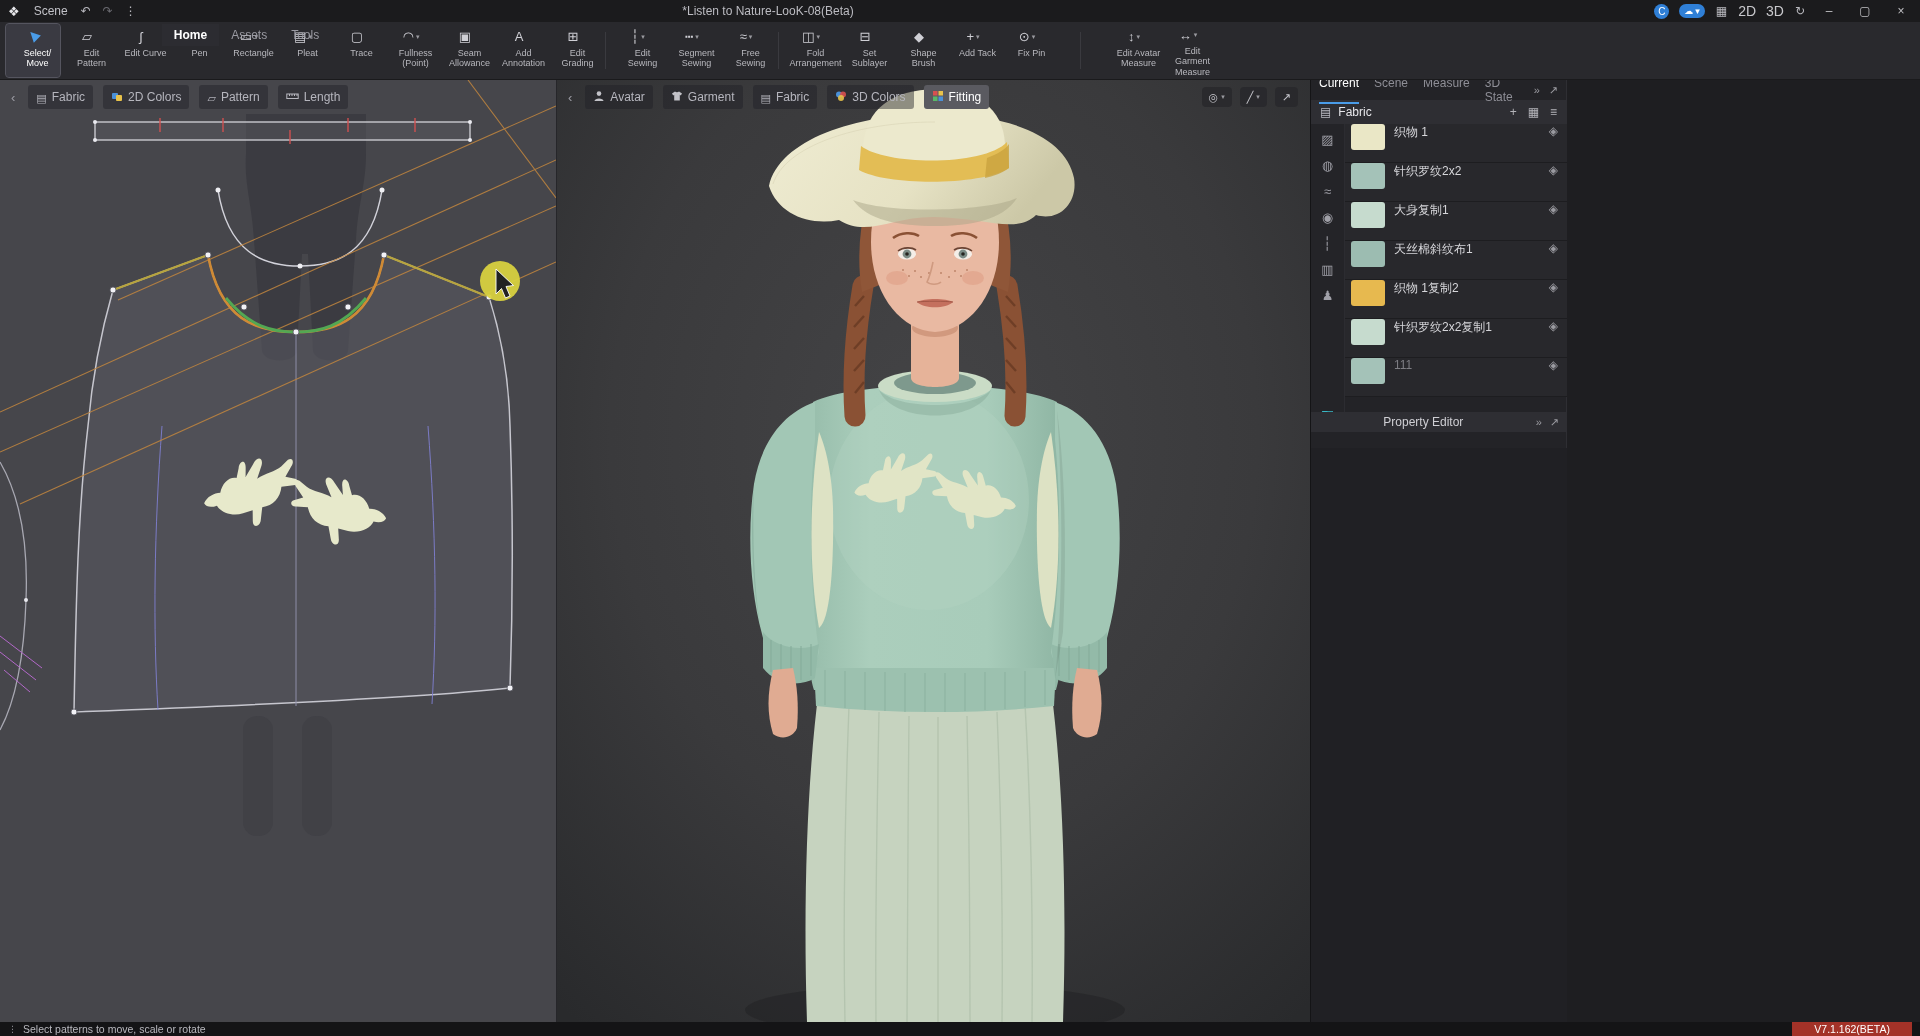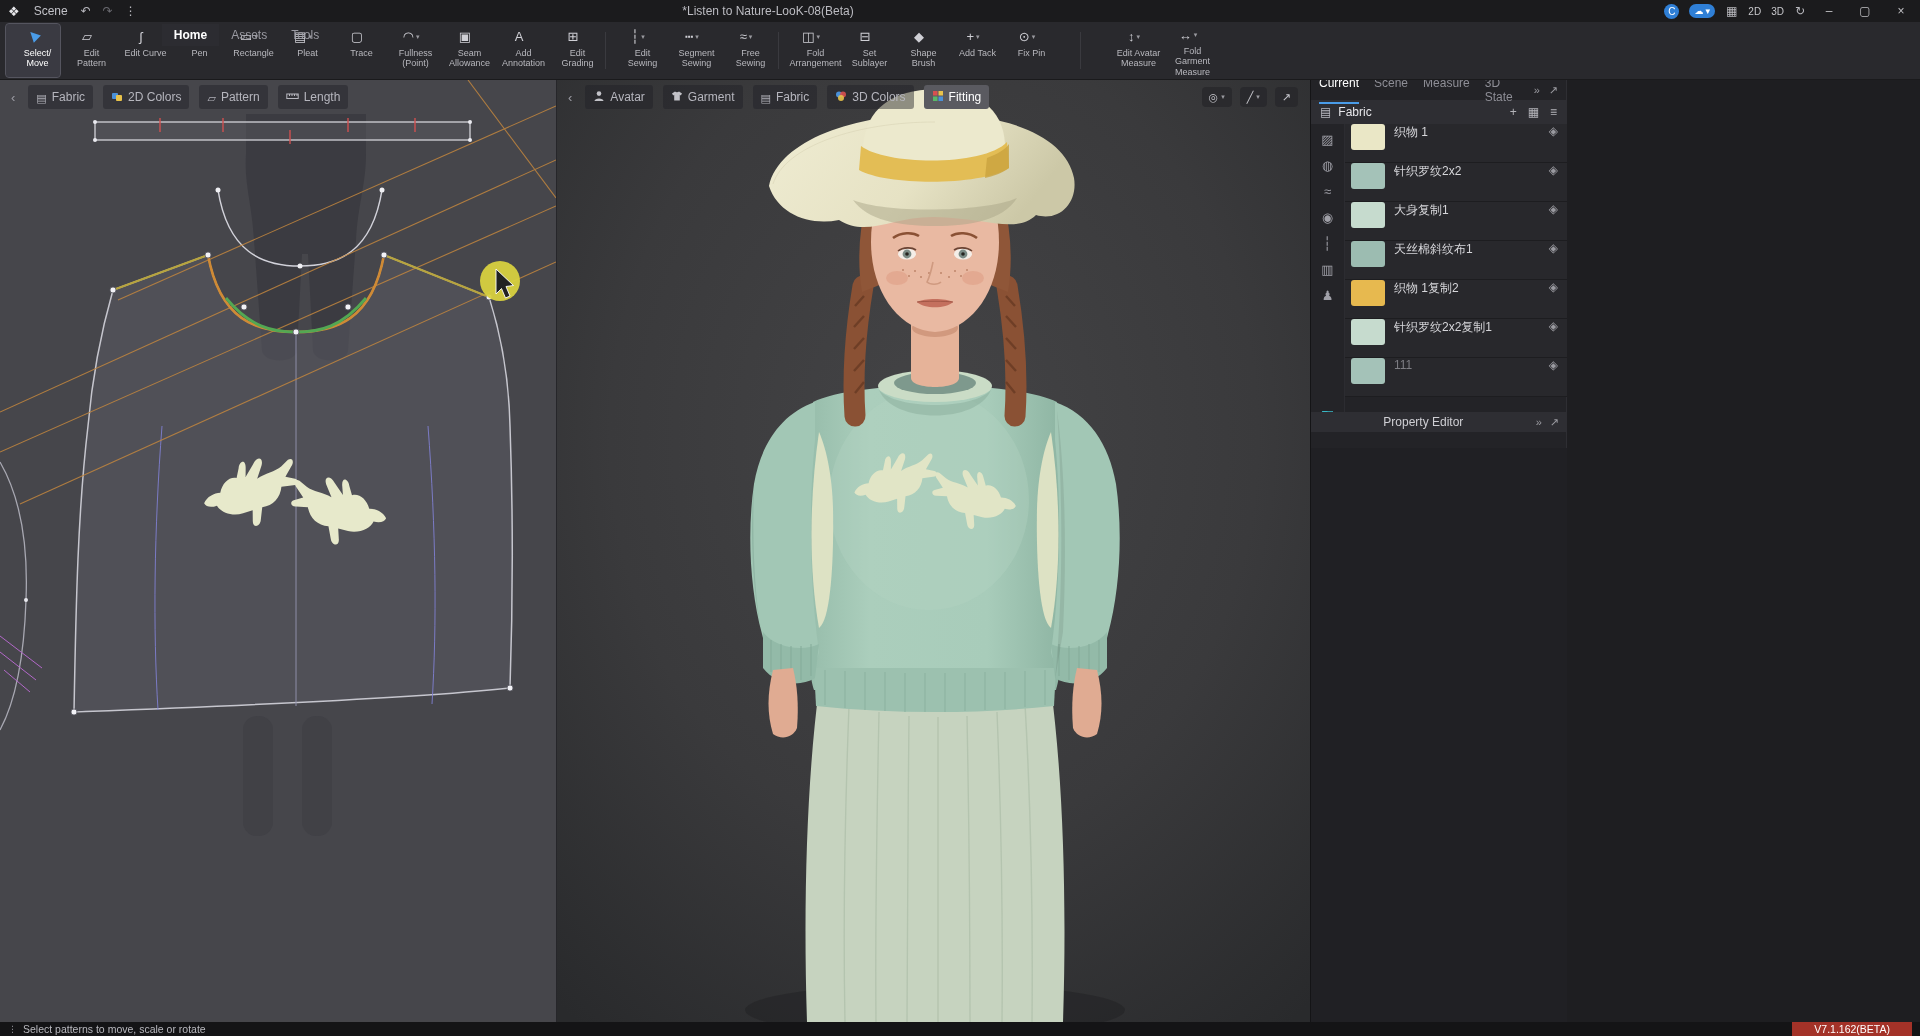--- a/index.html
+++ b/index.html
@@ -16,21 +16,21 @@
   .tb-ico { color:#b8b8be; font-size:12px; padding:0 1px; }
   .tb-ico.dim { color:#6a6a70; }
   .nav-tabs { display:flex; margin-left:14px; height:22px;margin-top:48px; }
   .nav-tab { padding:0 12px; line-height:22px; color:#9a9aa2; }
   .nav-tab.active { color:#ffffff; font-weight:bold; background:#2c2c31; }
   .tb-title { position:absolute; left:40%; transform:translateX(-50%); color:#bcbcc2; white-space:nowrap; pointer-events:none;text-align:center; }
   .tb-right { margin-left:auto; display:flex; align-items:center; gap:10px; }
   .acct { width:15px; height:15px; border-radius:50%; background:#2f7fd6; color:#fff; font-size:10px;
     display:flex; align-items:center; justify-content:center; }
   .cloud-btn { background:#2f7fd6; border-radius:8px; height:14px; padding:0 5px; display:flex; align-items:center; gap:2px; color:#fff; font-size:9px; }
-  .mode { font-size:10px; color:#c8c8cc;text-align:center; }
+  .mode { font-size:14px; color:#c8c8cc;text-align:center; }
   .win-btn { width:26px; text-align:center; color:#c0c0c4; font-size:12px; }
 
   
   .toolbar { position:absolute; top:22px; left:0; right:0; height:58px; background:#29292d;
     border-bottom:1px solid #1a1a1c; display:flex; align-items:stretch; padding:2px 6px; z-index:29; }
   .tb-btn { width:54px; display:flex; flex-direction:column; align-items:center; padding-top:3px; border-radius:3px; }
   .tb-btn.active { background:#3a3a42; outline:1px solid #55555f; }
   .tb-icw { height:19px; display:flex; align-items:center; gap:2px; }
   .tb-ic { font-size:13px; color:#cfcfd5; line-height:1; }
   .ic-select-move { display:inline-block; transform:rotate(-135deg); }
@@ -264,21 +264,21 @@
           <span class="tb-ic ic-edit-avatar-measure">↕</span>
           <span class="tb-chev">▾</span>
         </div>
         <div class="tb-label">Edit Avatar Measure</div>
       </div>
       <div class="tb-btn">
         <div class="tb-icw">
           <span class="tb-ic ic-edit-garment-measure">↔</span>
           <span class="tb-chev">▾</span>
         </div>
-        <div class="tb-label">Fold Garment Measure</div>
+        <div class="tb-label">Edit Garment Measure</div>
       </div>
     </div>
 
   <section class="panel-2d">
     <svg class="v2d-svg" width="556" height="942" viewBox="0 0 556 942">
       <rect width="556" height="942" fill="#46464b"></rect>
       <g fill="#3b3b41">
         <path d="M246,34 h120 v40 c0,30 -8,50 -10,86 l-8,110 c-1,14 -34,14 -35,0 l-5,-96 h-6 l-5,96 c-1,14 -34,14 -35,0 l-8,-110 c-2,-36 -10,-56 -8,-86 Z"></path>
         <rect x="243" y="636" width="30" height="120" rx="14" opacity="0.5"></rect>
         <rect x="302" y="636" width="30" height="120" rx="14" opacity="0.5"></rect>

